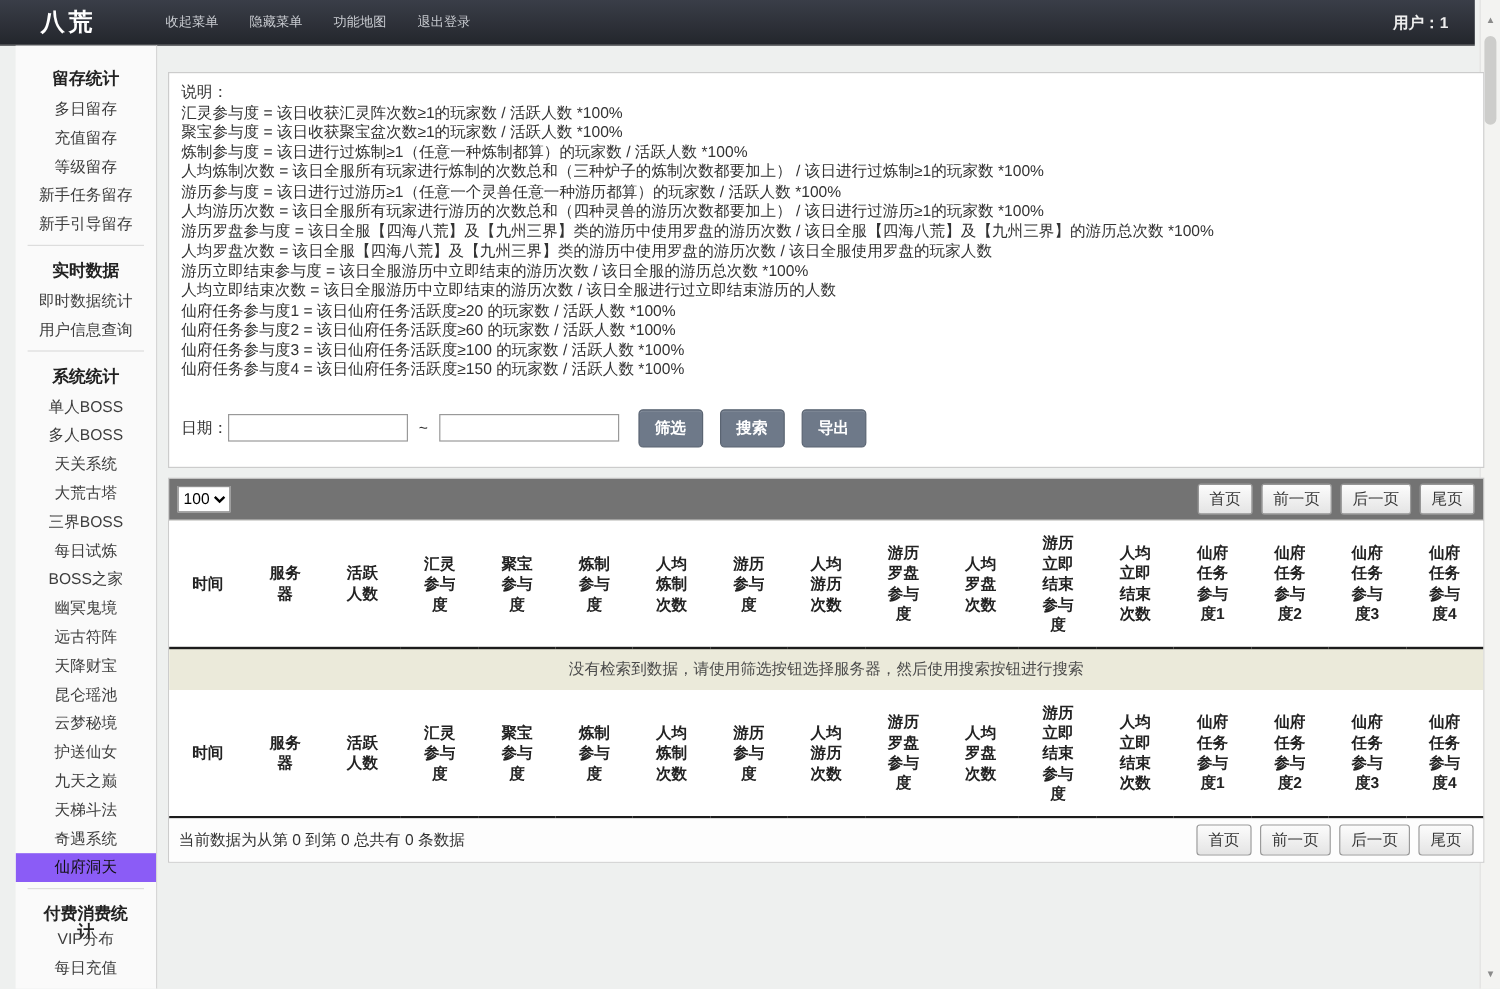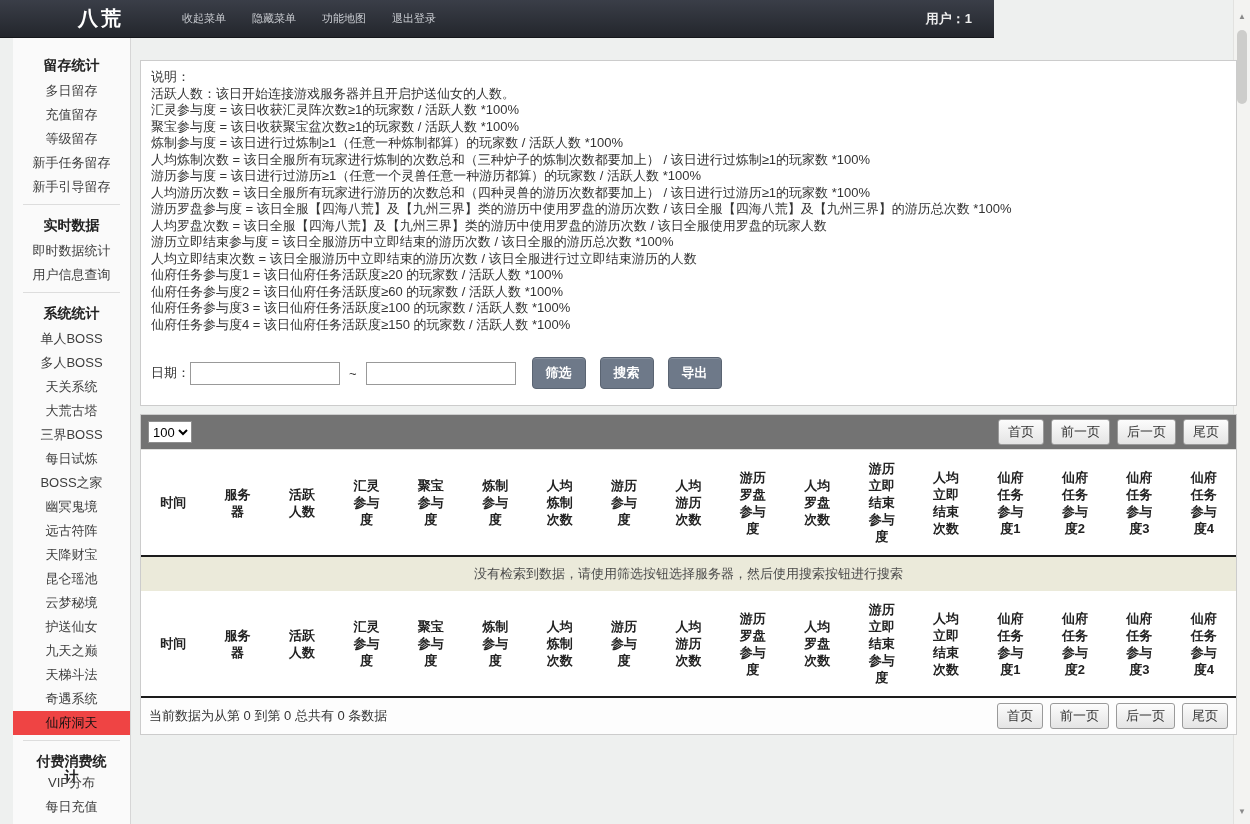--- a/index.html
+++ b/index.html
@@ -1,22 +1,22 @@
 <!DOCTYPE html>
 <html><head>
 <meta charset="utf-8">
 <style>
   * { margin:0; padding:0; box-sizing:border-box; }
   html,body { width:1250px; height:824px; overflow:hidden; }
   body { font-family:"Liberation Sans","DejaVu Sans",sans-serif; background:#eef0ef; position:relative; }
 
   
-  .topbar { position:absolute; top:0; left:0; width:994px; height:38px;
+  .topbar { position:absolute; top:0; left:0; width:1229px; height:38px;
     background:linear-gradient(#3a3e48,#23262c); border-bottom:1px solid #15171b;
-    display:flex; align-items:center;padding-left:44px; }
+    display:flex; align-items:center; }
   .logo { color:#fff; font-size:20px; font-weight:bold; margin-left:34px; letter-spacing:3px; }
   .topmenu { display:flex; gap:26px; margin-left:58px; }
   .topmenu .titem { color:#c9ccd1; font-size:11px; cursor:pointer; }
   .topuser { margin-left:auto; margin-right:22px; color:#eee; font-size:13px; font-weight:bold; }
 
   
   .vscroll { position:absolute; top:0; right:0; width:17px; height:824px;
     background:#f3f3f1; border-left:1px solid #e2e2e0; }
   .vs-up   { position:absolute; top:12px; left:0; width:100%; text-align:center; font-size:8px; color:#8a8a8a; }
   .vs-down { position:absolute; bottom:8px; left:0; width:100%; text-align:center; font-size:8px; color:#8a8a8a; }
@@ -24,21 +24,21 @@
 
   
   .layout { position:absolute; top:38px; left:13px; width:1233px; height:786px; display:flex; }
 
   
   .sidebar { width:118px; background:#fafafa; border-right:1px solid #d6d6d6;
     padding-top:12px; text-align:center; overflow:hidden; flex:none; }
   .side-h { font-size:14px; line-height:15px; font-weight:bold; color:#222; padding:8px 0 6px; }
   .side-h.wrap { max-width:76px; margin:0 auto; }
   .side-item { font-size:13px; line-height:14px; color:#3d3d3d; padding:5px 0; cursor:pointer; }
-  .side-item.selected { background:#ef4444; color:#111; }
+  .side-item.selected { background:#8b5cf6; color:#111; }
   .side-item.overlap { margin-top:-19px; position:relative; }
   .side-div { border-top:1px solid #ddd; margin:5px 10px; }
 
   
   .main { flex:1; padding:22px 9px 0 9px; overflow:hidden; }
   .panel { background:#fff; border:1px solid #ccc; }
   .panel1 { padding:8px 10px 16px; margin-bottom:8px; }
   .desc-line { font-size:13px; line-height:16.5px; color:#333; white-space:nowrap; }
 
   .filter-row { margin-top:24px; display:flex; align-items:center; font-size:13px; color:#333; }
@@ -123,21 +123,20 @@
 
     <div class="side-h wrap">付费消费统计</div>
     <div class="side-item overlap">VIP分布</div>
     <div class="side-item">每日充值</div>
   </div>
 
   <div class="main">
 
     <div class="panel panel1">
       <div class="desc-line">说明：</div>
-      <div class="desc-line">活跃人数：该日开始连接游戏服务器并且开启护送仙女的人数。</div>
       <div class="desc-line">汇灵参与度 = 该日收获汇灵阵次数≥1的玩家数 / 活跃人数 *100%</div>
       <div class="desc-line">聚宝参与度 = 该日收获聚宝盆次数≥1的玩家数 / 活跃人数 *100%</div>
       <div class="desc-line">炼制参与度 = 该日进行过炼制≥1（任意一种炼制都算）的玩家数 / 活跃人数 *100%</div>
       <div class="desc-line">人均炼制次数 = 该日全服所有玩家进行炼制的次数总和（三种炉子的炼制次数都要加上） / 该日进行过炼制≥1的玩家数 *100%</div>
       <div class="desc-line">游历参与度 = 该日进行过游历≥1（任意一个灵兽任意一种游历都算）的玩家数 / 活跃人数 *100%</div>
       <div class="desc-line">人均游历次数 = 该日全服所有玩家进行游历的次数总和（四种灵兽的游历次数都要加上） / 该日进行过游历≥1的玩家数 *100%</div>
       <div class="desc-line">游历罗盘参与度 = 该日全服【四海八荒】及【九州三界】类的游历中使用罗盘的游历次数 / 该日全服【四海八荒】及【九州三界】的游历总次数 *100%</div>
       <div class="desc-line">人均罗盘次数 = 该日全服【四海八荒】及【九州三界】类的游历中使用罗盘的游历次数 / 该日全服使用罗盘的玩家人数</div>
       <div class="desc-line">游历立即结束参与度 = 该日全服游历中立即结束的游历次数 / 该日全服的游历总次数 *100%</div>
       <div class="desc-line">人均立即结束次数 = 该日全服游历中立即结束的游历次数 / 该日全服进行过立即结束游历的人数</div>

